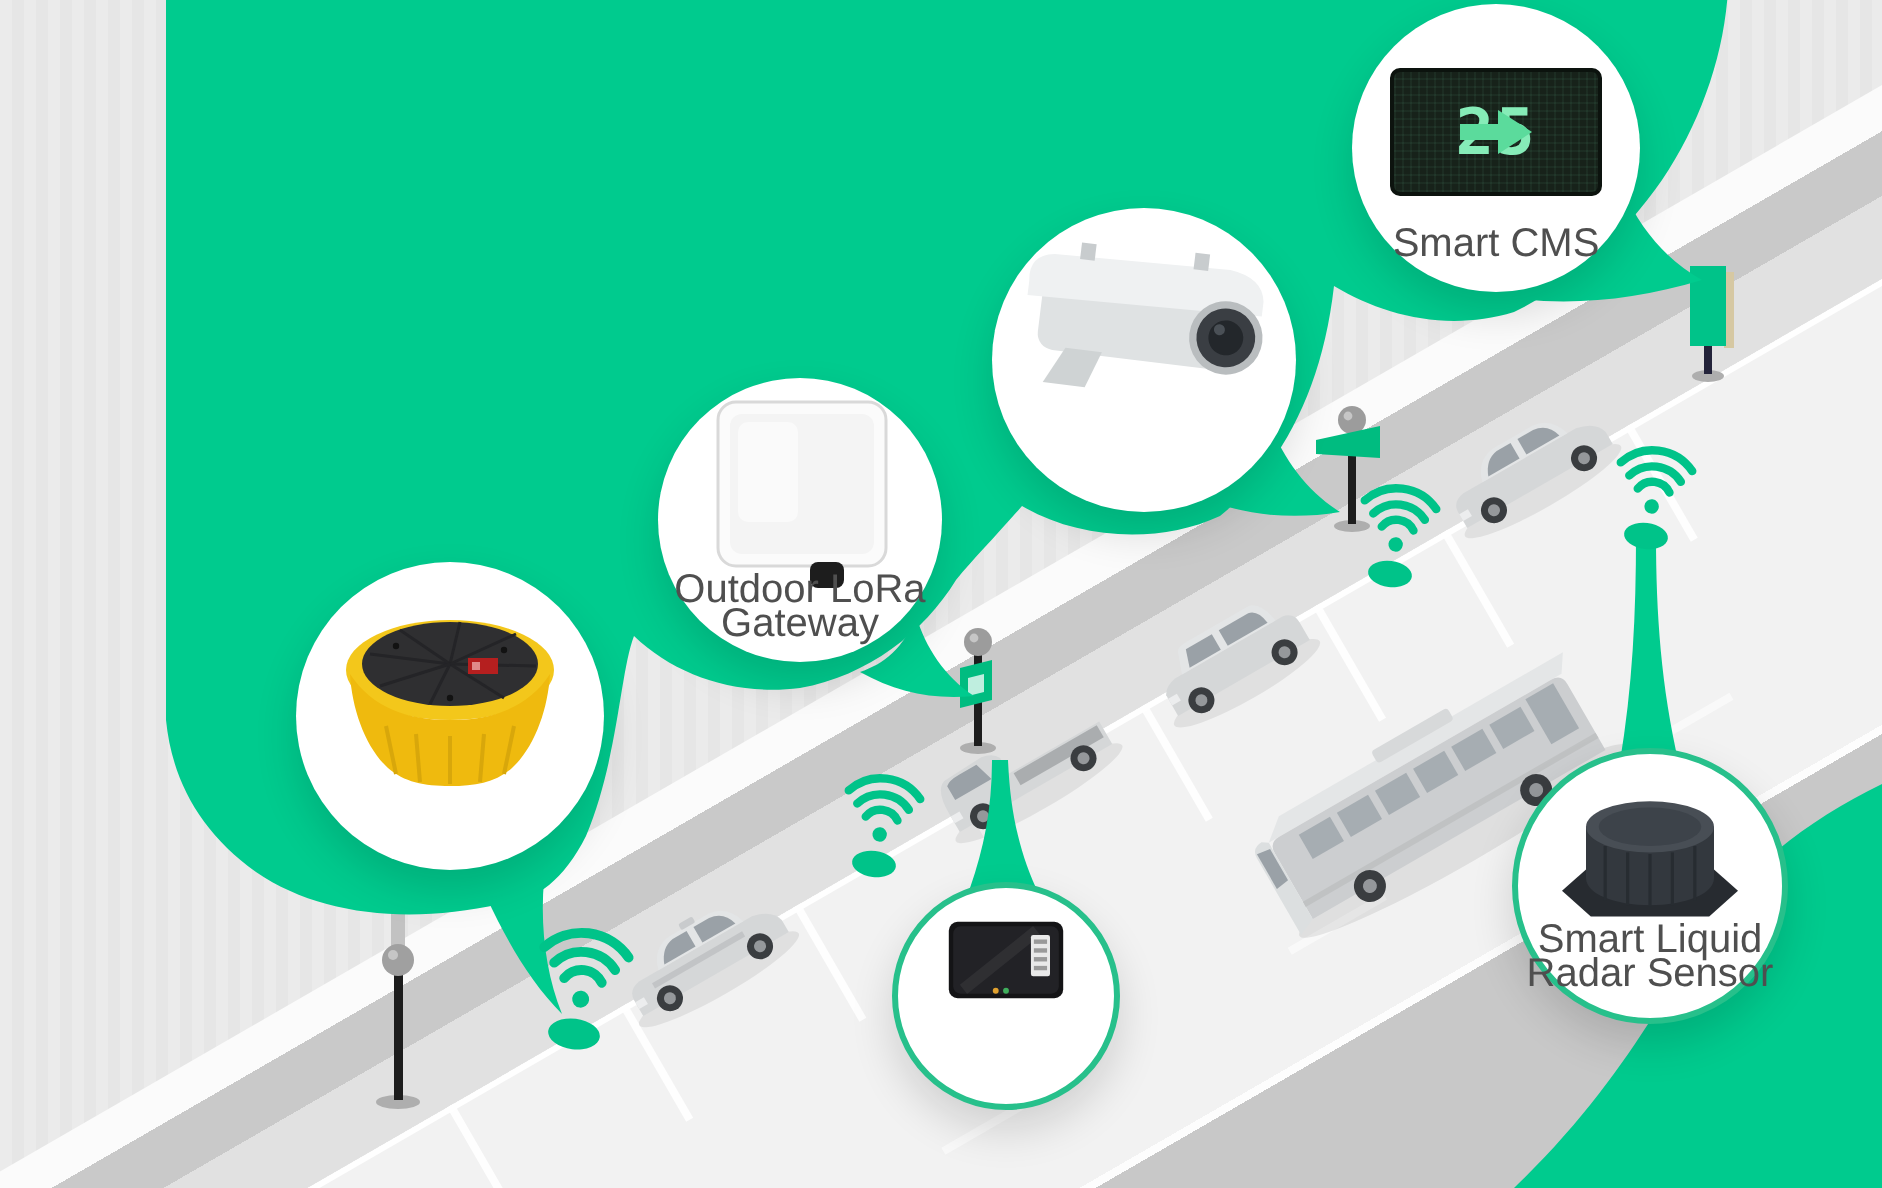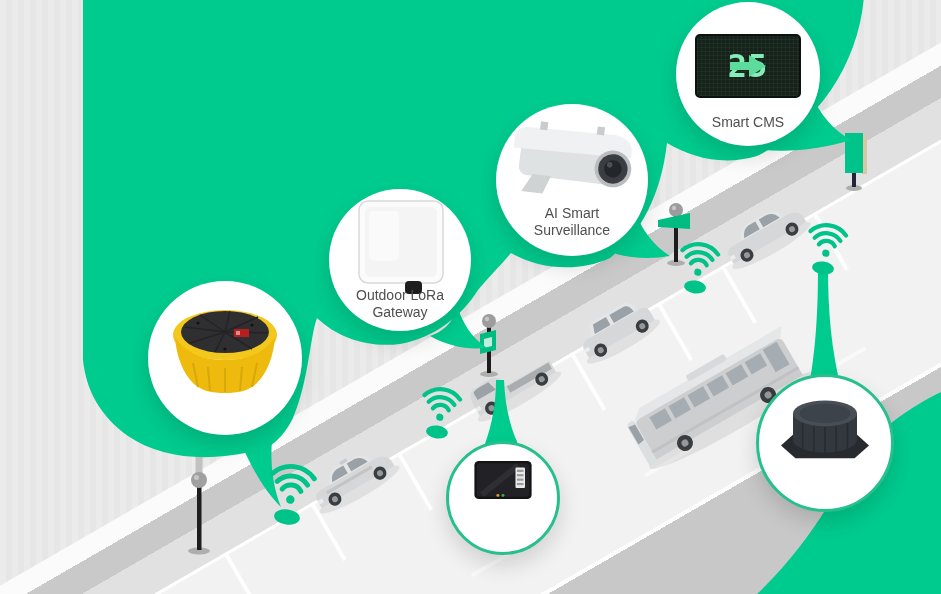--- a/index.html
+++ b/index.html
@@ -19,21 +19,21 @@
   .bayline{position:absolute;top:84px;width:4px;height:66px;background:#fff;opacity:.92;}
   .edgeline{position:absolute;top:84px;left:430px;width:1100px;height:3px;background:#fff;opacity:.95;}
   .lanedash{position:absolute;top:225px;width:55px;height:4px;background:#fff;opacity:.55;}
   .scene-svg,.blob-svg{position:absolute;left:0;top:0;}
   
   .bubble{position:absolute;background:#fff;border-radius:50%;
     box-shadow:0 10px 22px rgba(0,0,0,.14);box-sizing:border-box;}
   .bubble.ring{border:3px solid #27c08b;}
   .bubble svg{position:absolute;left:50%;transform:translateX(-50%);}
   .blabel{position:absolute;left:0;right:0;text-align:center;
-    font-size:14px;line-height:17px;color:#4f4f4f;}
+    font-size:20px;line-height:17px;color:#4f4f4f;}
   .blabel span{display:block;}
   
   .cms-panel{position:absolute;left:50%;transform:translateX(-50%);top:32px;
     width:102px;height:60px;background:#17221a;border:2px solid #0c130e;border-radius:5px;
     display:flex;align-items:center;justify-content:center;gap:4px;
     background-image:repeating-linear-gradient(0deg,rgba(130,255,195,.05) 0 1px,transparent 1px 4px),
       repeating-linear-gradient(90deg,rgba(130,255,195,.05) 0 1px,transparent 1px 4px);}
   .cms-num{color:#86ecb8;font-family:"DejaVu Sans Mono",monospace;font-weight:bold;
     font-size:32px;letter-spacing:1px;}
 </style>
@@ -262,24 +262,20 @@
         <path d="M10,32 Q8,18 22,16 L118,13 Q136,15 138,28 L138,36 L10,40 Z" fill="#eff1f2"></path>
         <rect x="36" y="8" width="8" height="9" fill="#c8ccce"></rect>
         <rect x="98" y="6" width="8" height="9" fill="#c8ccce"></rect>
         <circle cx="120" cy="50" r="20" fill="#b9bdbf"></circle>
         <circle cx="120" cy="50" r="16" fill="#3a3e43"></circle>
         <circle cx="120" cy="50" r="9.5" fill="#23272b"></circle>
         <circle cx="116" cy="46" r="3" fill="#4a5056"></circle>
         <path d="M34,66 L54,66 L47,86 L24,86 Z" fill="#cfd3d4"></path>
       </g>
     </svg>
-    <div class="blabel" style="bottom:17px">
-      <span>AI Smart</span>
-      <span>Surveillance</span>
-    </div>
   </div>
 
   <div class="bubble" style="left:676px;top:2px;width:144px;height:144px">
     <div class="cms-panel">
       <span class="cms-num">25</span>
       <svg width="38" height="28" viewBox="0 0 38 28">
         <rect x="1" y="10" width="19" height="8" fill="#5bdb9c"></rect>
         <polygon points="20,3 37,14 20,25" fill="#5bdb9c"></polygon>
       </svg>
     </div>
@@ -310,15 +306,19 @@
       <g stroke="#272c31" stroke-width="2">
         <line x1="37" y1="40" x2="37" y2="74"></line>
           <line x1="51" y1="44" x2="51" y2="77"></line>
         <line x1="65" y1="45" x2="65" y2="78"></line>
           <line x1="79" y1="44" x2="79" y2="77"></line>
         <line x1="93" y1="40" x2="93" y2="74"></line>
       </g>
       <ellipse cx="65" cy="28" rx="40" ry="16" fill="#484e55"></ellipse>
       <ellipse cx="65" cy="28" rx="32" ry="12" fill="#3d434a"></ellipse>
     </svg>
+    <div class="blabel" style="bottom:13px">
+      <span>Smart Liquid</span>
+      <span>Radar Sensor</span>
+    </div>
   </div>
 
 </div>
 
 </body></html>

